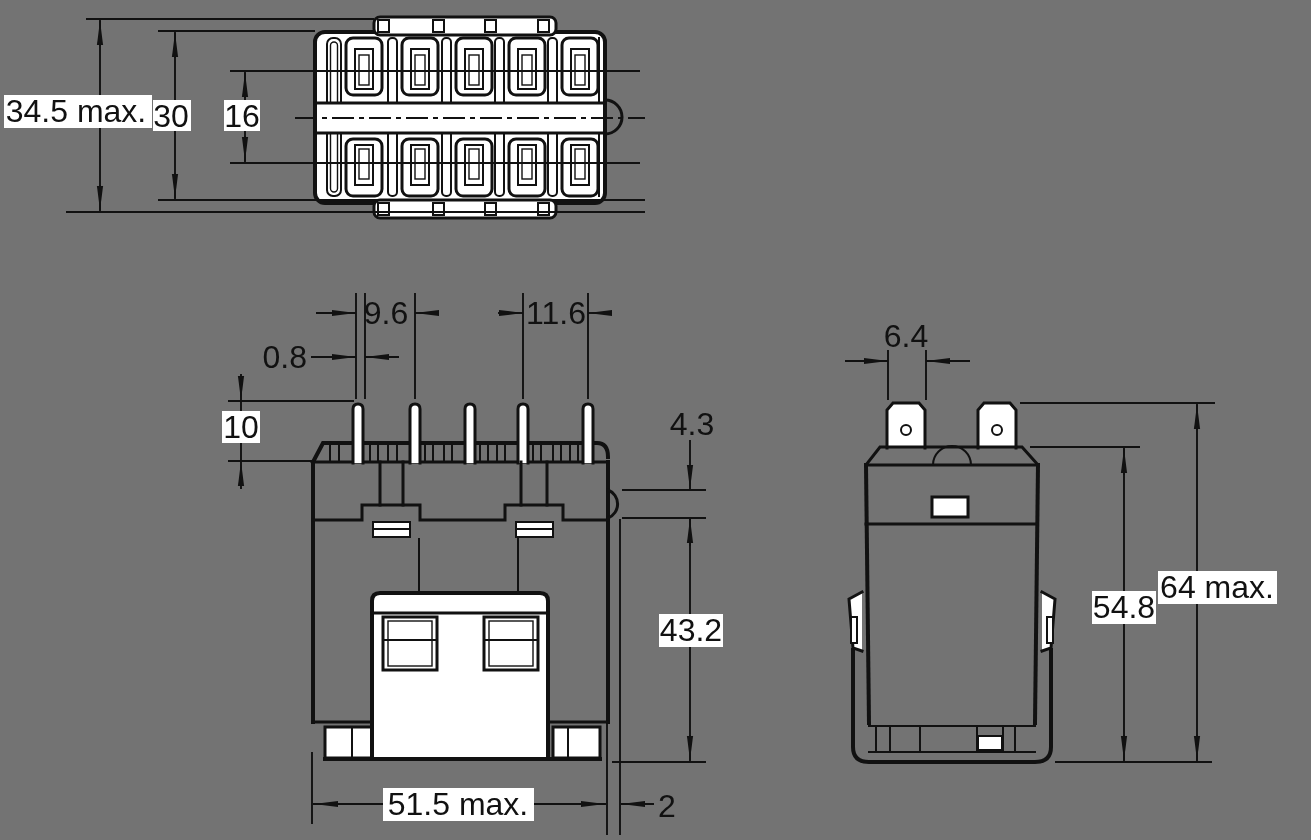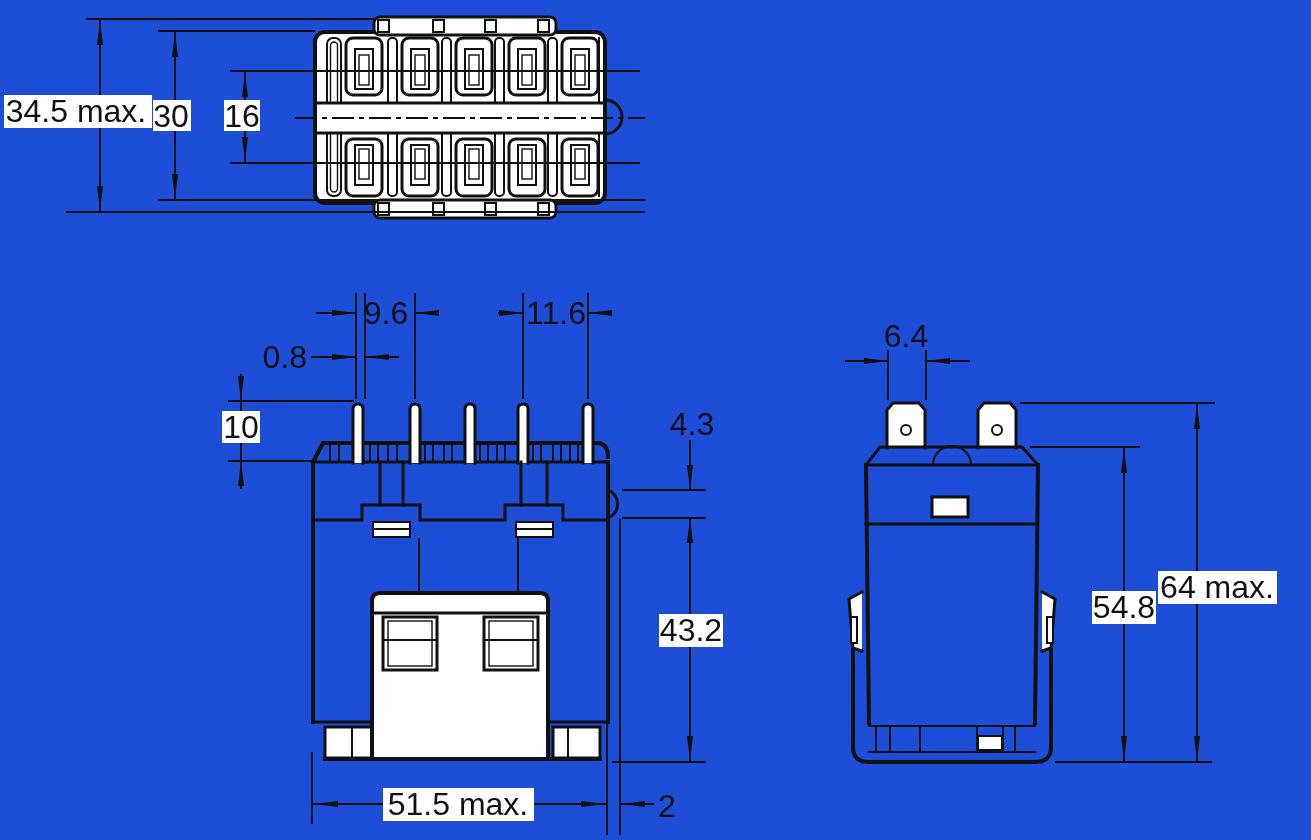--- a/index.html
+++ b/index.html
@@ -1,16 +1,16 @@
 <!DOCTYPE html>
 <html><head>
 <meta charset="utf-8">
 <style>
   html,body{margin:0;padding:0;background:#ffffff;}
-  #stage{position:relative;width:1311px;height:840px;background:#1d4ed8;overflow:hidden;}
+  #stage{position:relative;width:1311px;height:840px;background:#737373;overflow:hidden;}
   svg{display:block;}
   text{font-family:"Liberation Sans","DejaVu Sans",sans-serif;font-size:32px;fill:#111;}
   .thick{stroke:#111;stroke-width:4;fill:none;stroke-linecap:square;}
   .med{stroke:#111;stroke-width:3;fill:none;stroke-linecap:square;}
   .fine{stroke:#111;stroke-width:2;fill:none;stroke-linecap:square;}
   .hair{stroke:#111;stroke-width:1.4;fill:none;}
   .dim{stroke:#111;stroke-width:1.9;fill:none;stroke-linecap:butt;}
   .wfill{fill:#ffffff;}
   .bg{fill:#ffffff;}
 </style>

